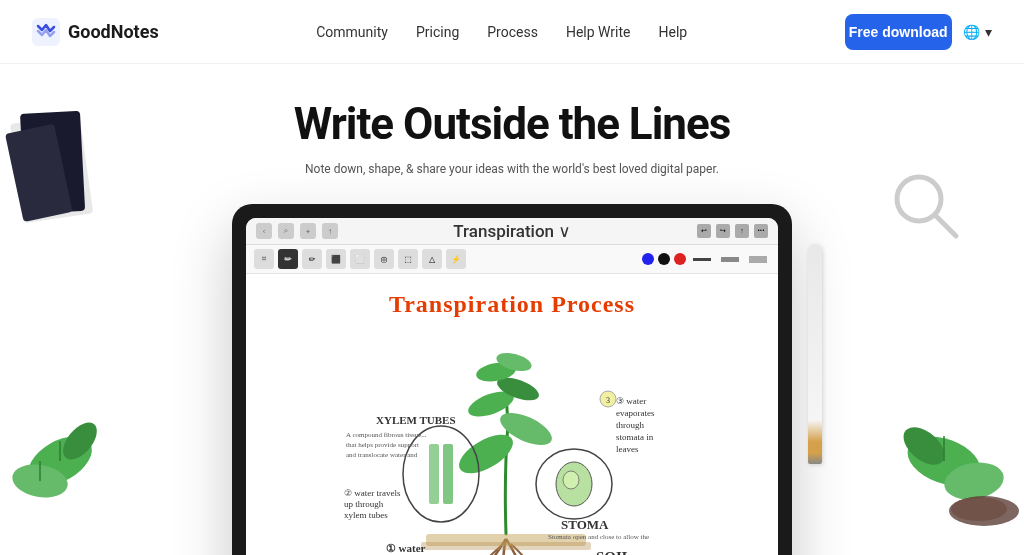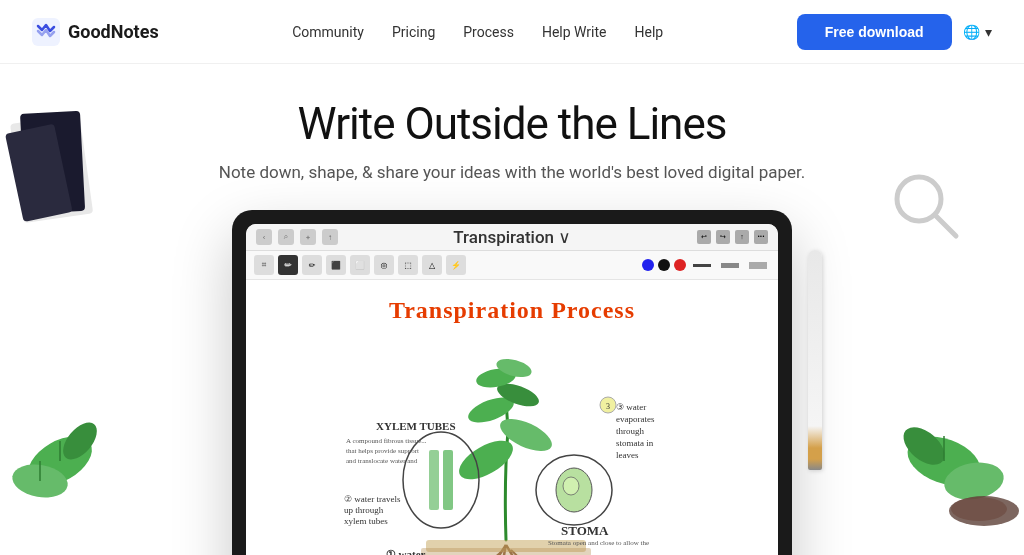--- a/index.html
+++ b/index.html
@@ -53,21 +53,21 @@
     .nav-right {
       display: flex;
       align-items: center;
       gap: 12px;
     }
     .btn-download {
       background: #2563eb;
       color: #fff;
       border: none;
       border-radius: 8px;
-      padding: 10px 28px;
+      padding: 10px 4px;
       font-size: 14px;
       font-weight: 600;
       cursor: pointer;
     }
     .lang-selector {
       display: flex;
       align-items: center;
       gap: 4px;
       font-size: 14px;
       color: #333;
@@ -80,29 +80,29 @@
       flex-direction: column;
       align-items: center;
       padding-top: 36px;
       position: relative;
       background: #fff;
       height: calc(555px - 64px);
       overflow: hidden;
     }
     .hero-title {
       font-size: 44px;
-      font-weight: 400;
+      font-weight: 700;
       color: #111;
       text-align: center;
       letter-spacing: -1px;
       line-height: 1.1;
       margin-bottom: 14px;
     }
     .hero-subtitle {
-      font-size: 17px;
+      font-size: 12px;
       color: #555;
       text-align: center;
       margin-bottom: 28px;
     }
 
     
     .tablet-wrapper {
       position: relative;
       display: flex;
       justify-content: center;

